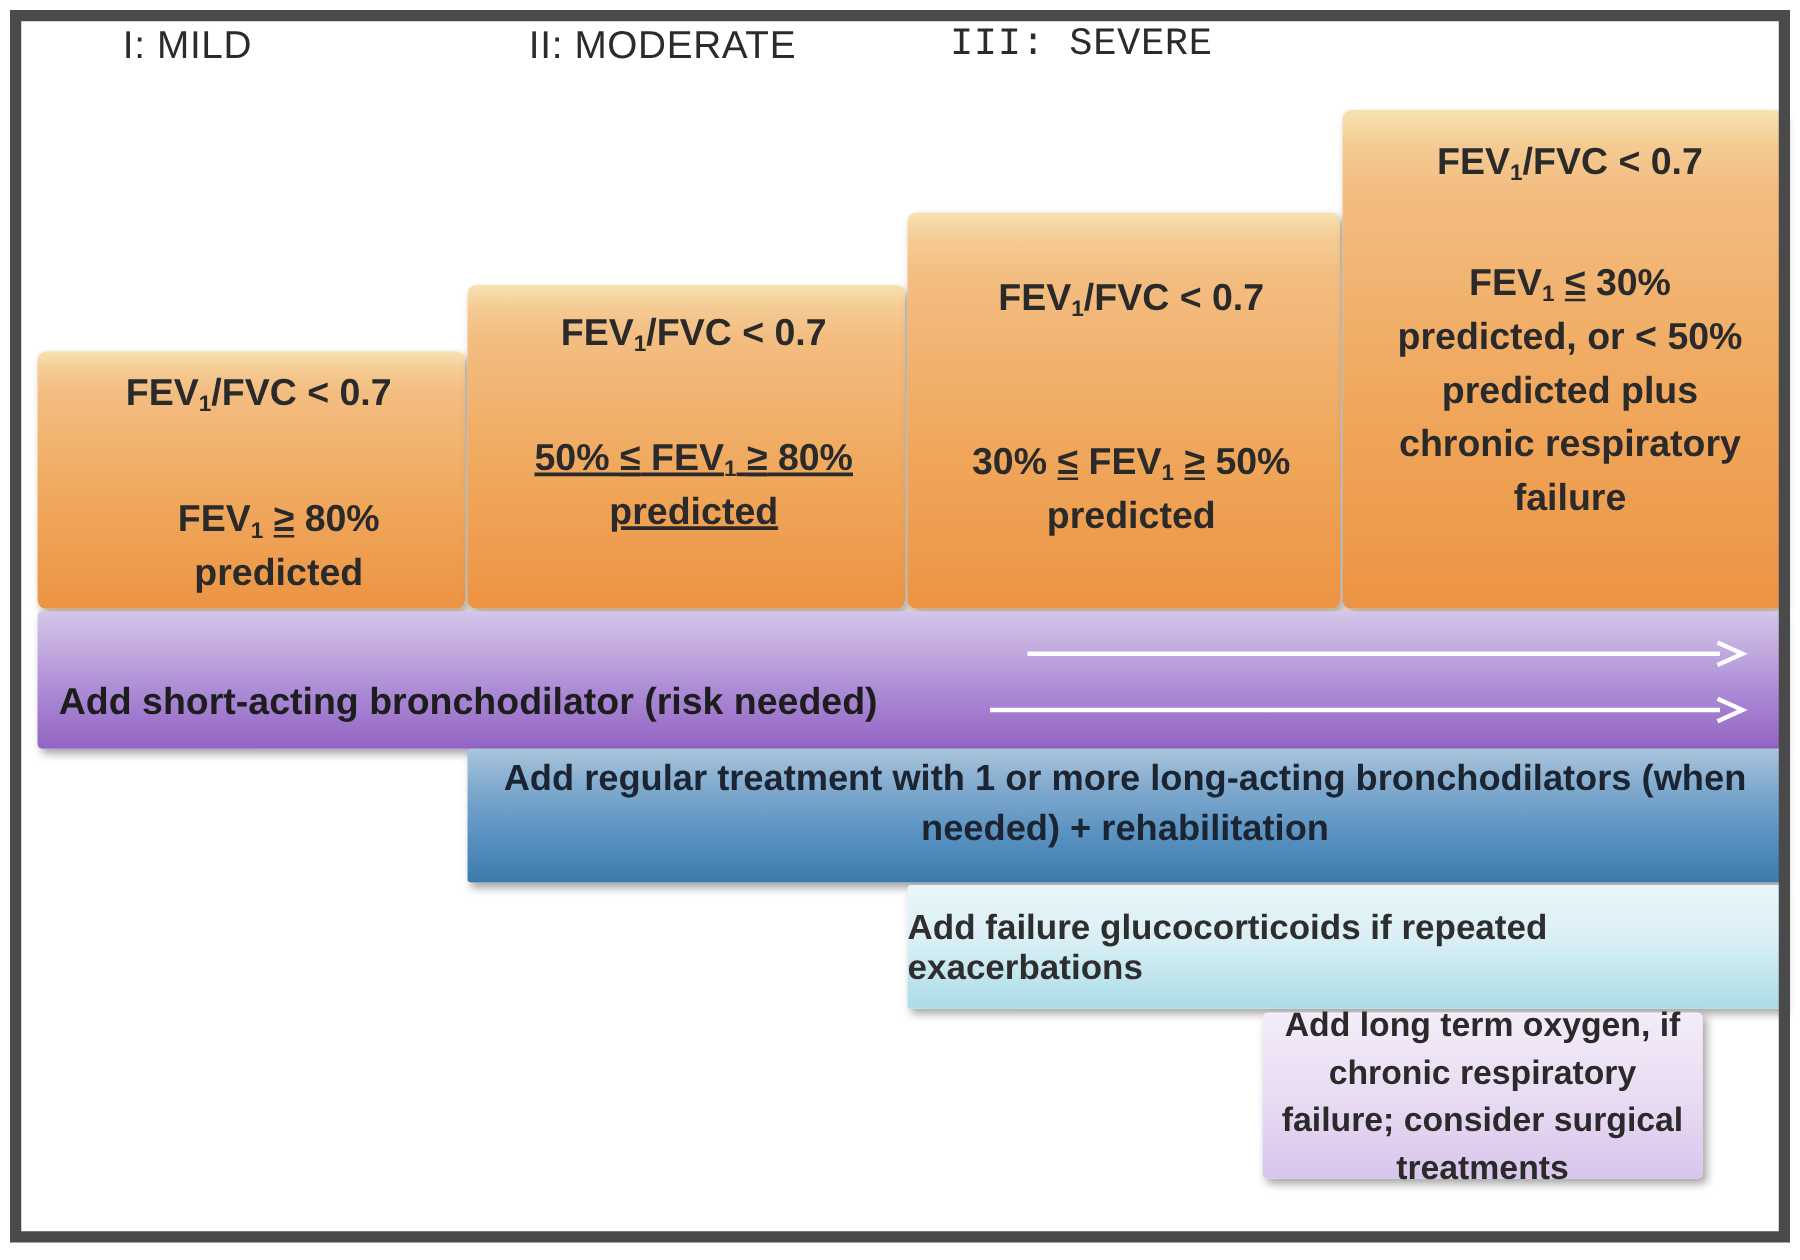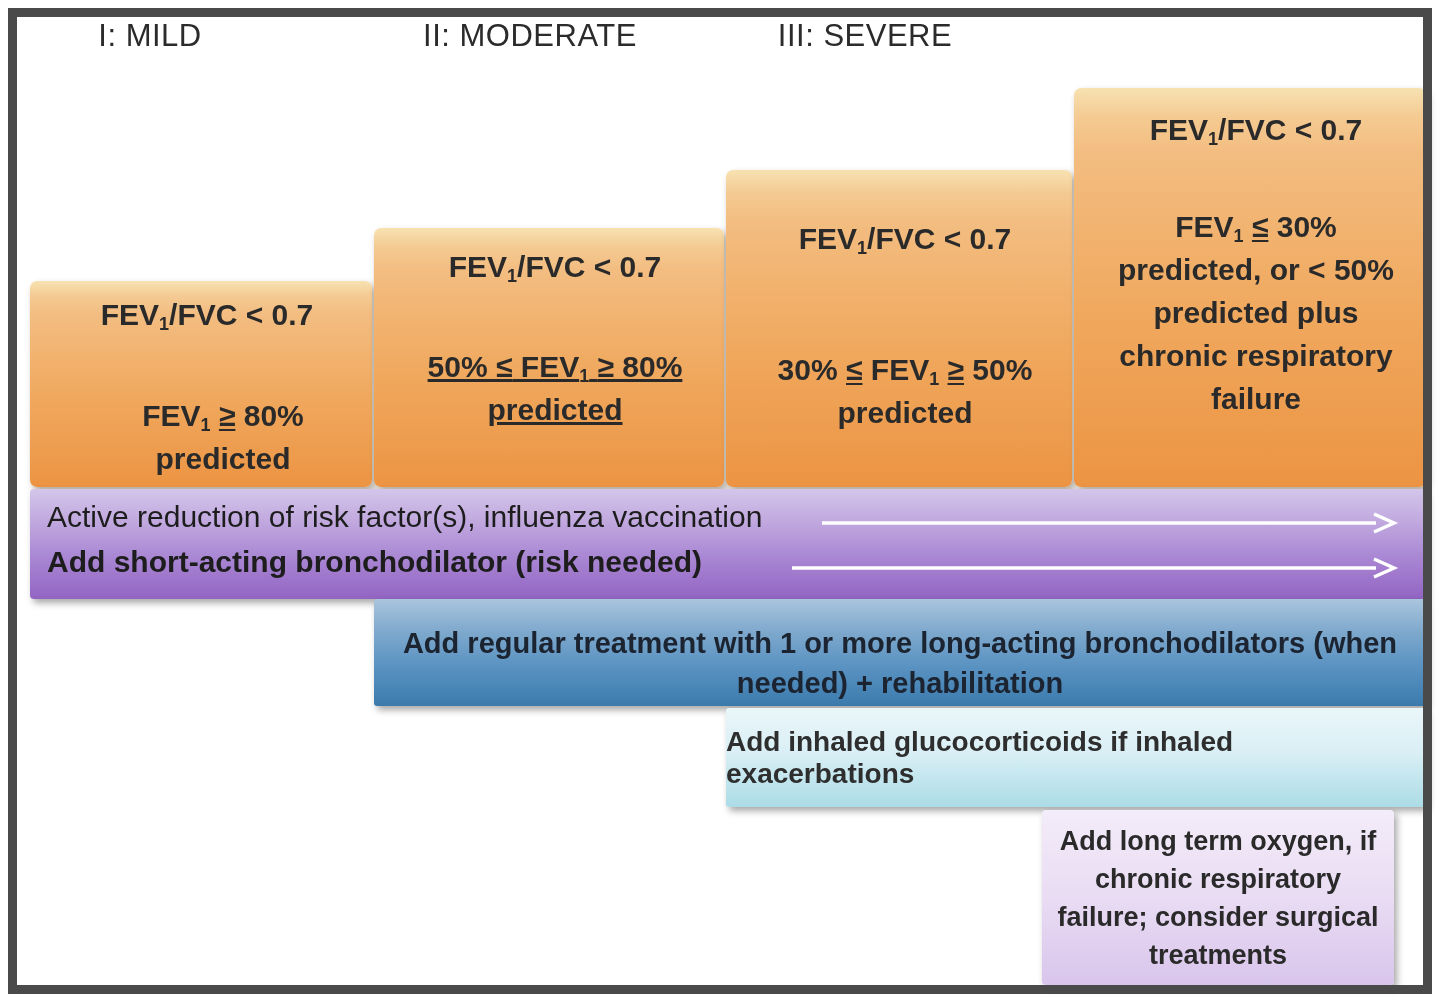--- a/index.html
+++ b/index.html
@@ -10,21 +10,21 @@
   .frame{
     position:absolute;left:8px;top:8px;width:1424px;height:986px;
     border:9px solid #4a4a4a;box-sizing:border-box;background:transparent;pointer-events:none;
   }
   .hdr{
     position:absolute;top:18px;font-size:31px;font-weight:400;color:#2b2b2b;
     text-align:center;letter-spacing:0.5px;white-space:nowrap;
   }
   .h1{left:40px;width:220px;}
   .h2{left:410px;width:240px;}
-  .h3{left:750px;width:230px;}
+  .h3{left:750px;width:230px;font-family:Liberation Mono, monospace;}
   .h4{left:1080px;width:330px;}
   .obox{
     position:absolute;box-sizing:border-box;border-radius:7px;
     background:linear-gradient(180deg,#f7e2b2 0%,#f4cb93 7%,#f3bd81 16%,#f0a95f 55%,#ec9443 100%);
     box-shadow:3px 4px 7px rgba(60,40,10,0.40);
     text-align:center;font-size:30px;font-weight:600;color:#2a2a2a;line-height:43px;padding-left:12px;
   }
   .b1{left:30px;top:281px;width:342px;height:206px;}
   .b2{left:374px;top:228px;width:350px;height:259px;}
   .b3{left:726px;top:170px;width:346px;height:317px;}
@@ -44,30 +44,30 @@
   }
   .bar-purple .row{position:absolute;left:17px;white-space:nowrap;}
   .row1{top:11px;}
   .row2{top:56px;font-weight:600;}
   .arrow{position:absolute;}
   .arrow1{left:790px;top:22px;}
   .arrow2{left:760px;top:67px;}
   .bar-blue{
     left:374px;top:599px;width:1052px;height:107px;border-radius:3px;
     background:linear-gradient(180deg,#aac5dd 0%,#7fa9cd 30%,#5b93c2 62%,#4583b4 88%,#3b7aab 100%);
-    text-align:center;font-size:29px;font-weight:600;color:#1b2430;line-height:40px;padding-top:24px;
+    text-align:center;font-size:29px;font-weight:600;color:#1b2430;line-height:40px;padding-top:4px;
   }
   .bar-cyan{
     left:726px;top:708px;width:700px;height:99px;border-radius:3px;
     background:linear-gradient(180deg,#eaf6f9 0%,#d9eff5 45%,#bce3ec 80%,#abdce6 100%);
     display:flex;align-items:center;justify-content:center;
     font-size:28px;font-weight:600;color:#2e2e2e;
   }
   .box-lav{
-    left:1042px;top:810px;width:352px;height:175px;border-radius:4px;
+    left:1010px;top:810px;width:352px;height:133px;border-radius:4px;
     background:linear-gradient(180deg,#f3ecf9 0%,#ead default 0%,#e9dcf3 50%,#d9c5ec 100%);
     background:linear-gradient(180deg,#f3ecf9 0%,#e9dcf3 50%,#d9c5ec 100%);
     display:flex;align-items:center;justify-content:center;text-align:center;
     font-size:27px;font-weight:600;color:#2a2a2a;line-height:38px;
   }
 </style>
 </head>
 <body>
 
 <div class="canvas">
@@ -90,36 +90,35 @@
     <p class="p1">FEV<sub>1</sub>/FVC &lt; 0.7</p>
     <p class="p2">30% <span class="ul">≤</span> FEV<sub>1</sub> <span class="ul">≥</span> 50%<br>predicted</p>
   </div>
 
   <div class="obox b4">
     <p class="p1">FEV<sub>1</sub>/FVC &lt; 0.7</p>
     <p class="p2">FEV<sub>1</sub> <span class="ul">≤</span> 30%<br>predicted, or &lt; 50%<br>predicted plus<br>chronic respiratory<br>failure</p>
   </div>
 
   <div class="bar bar-purple">
-    <div class="row row1">Active reduction of risk factor(s), influenza vaccination</div>
     <div class="row row2">Add short-acting bronchodilator (risk needed)</div>
     <svg class="arrow arrow1" width="580" height="24" viewBox="0 0 580 24">
       <line x1="2" y1="12" x2="556" y2="12" stroke="#ffffff" stroke-width="3.5"></line>
       <path d="M554 3 L574 12 L554 21" fill="none" stroke="#ffffff" stroke-width="3.5" stroke-linejoin="miter"></path>
     </svg>
     <svg class="arrow arrow2" width="610" height="24" viewBox="0 0 610 24">
       <line x1="2" y1="12" x2="586" y2="12" stroke="#ffffff" stroke-width="3.5"></line>
       <path d="M584 3 L604 12 L584 21" fill="none" stroke="#ffffff" stroke-width="3.5" stroke-linejoin="miter"></path>
     </svg>
   </div>
 
   <div class="bar bar-blue">Add regular treatment with 1 or more long-acting bronchodilators (when<br>needed) + rehabilitation</div>
 
   <div class="bar bar-cyan">
-    <span>Add inhaled glucocorticoids if inhaled exacerbations</span>
+    <span>Add failure glucocorticoids if repeated exacerbations</span>
   </div>
 
   <div class="bar box-lav">
     <span>Add long term oxygen, if<br>chronic respiratory<br>failure; consider surgical<br>treatments</span>
   </div>
 
   <div class="frame"></div>
 </div>
 
 </body></html>

